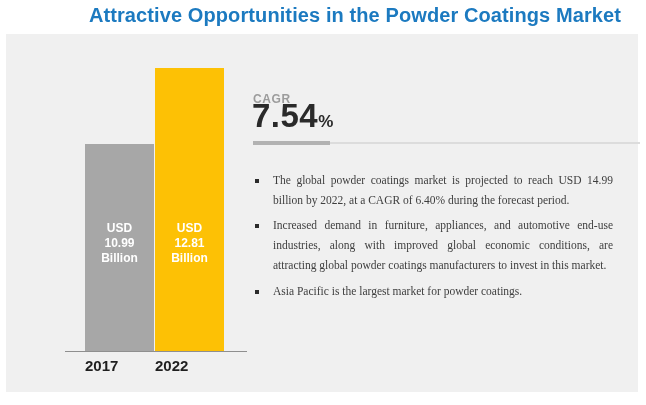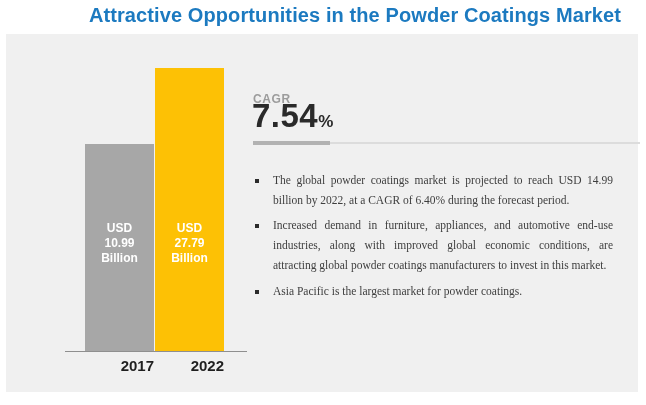--- a/index.html
+++ b/index.html
@@ -22,21 +22,21 @@
     position:absolute; top:221px; width:69px; text-align:center;
     color:#ffffff; font-weight:700; font-size:12px; line-height:15px;
   }
   .bar-label-2017 { left:85px; }
   .bar-label-2022 { left:155px; }
   .axis {
     position:absolute; left:65px; top:351px; width:182px; height:1px;
     background:#8f8f8f;
   }
   .year {
-    position:absolute; top:357px; width:69px; text-align:right;
+    position:absolute; top:357px; width:69px; text-align:left;
     font-size:15px; font-weight:700; color:#1f1f1f;
   }
   .year-2017 { left:85px; }
   .year-2022 { left:155px; }
   .cagr-label {
     position:absolute; left:253px; top:92px; font-size:12px; font-weight:700;
     color:#9c9c9c; letter-spacing:0.6px;
   }
   .cagr-value {
     position:absolute; left:252px; top:97px; font-size:33px; font-weight:700;
@@ -76,21 +76,21 @@
   <div class="bar bar-gray" style="height: 207px;"></div>
   <div class="bar bar-yellow" style="height: 283px;"></div>
 
   <div class="bar-label bar-label-2017">
     <div>USD</div>
     <div>10.99</div>
     <div>Billion</div>
   </div>
   <div class="bar-label bar-label-2022">
     <div>USD</div>
-    <div>27.79</div>
+    <div>12.81</div>
     <div>Billion</div>
   </div>
 
   <div class="axis"></div>
   <div class="year year-2017">2017</div>
   <div class="year year-2022">2022</div>
 
   <div class="cagr-label">CAGR</div>
   <div class="cagr-value"><span>7.54</span><span class="pct">%</span></div>
   <div class="divider-light"></div>

